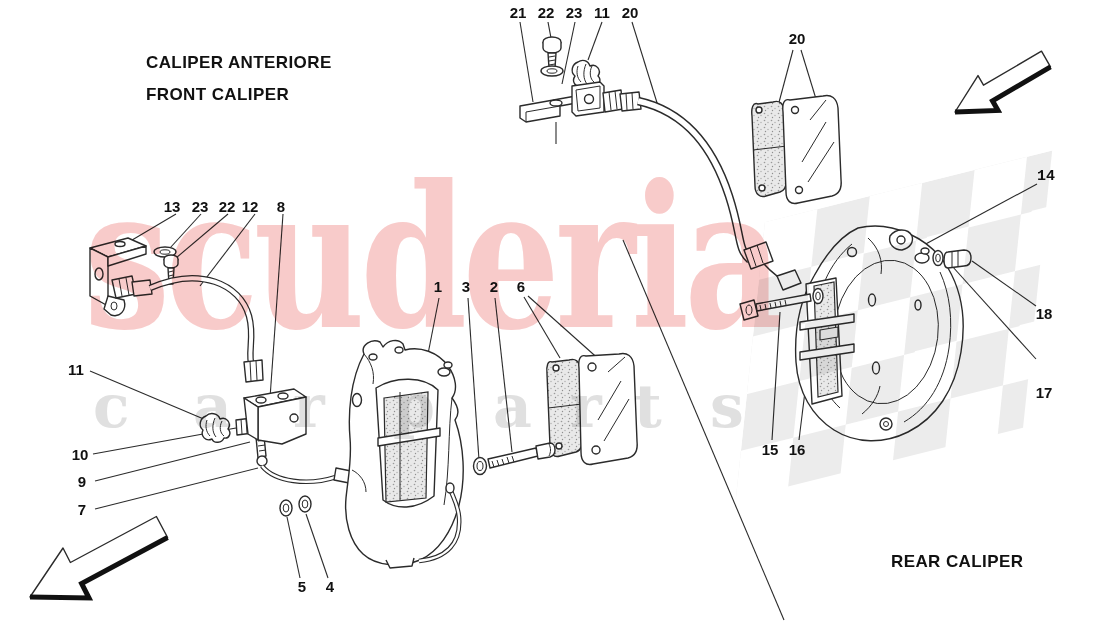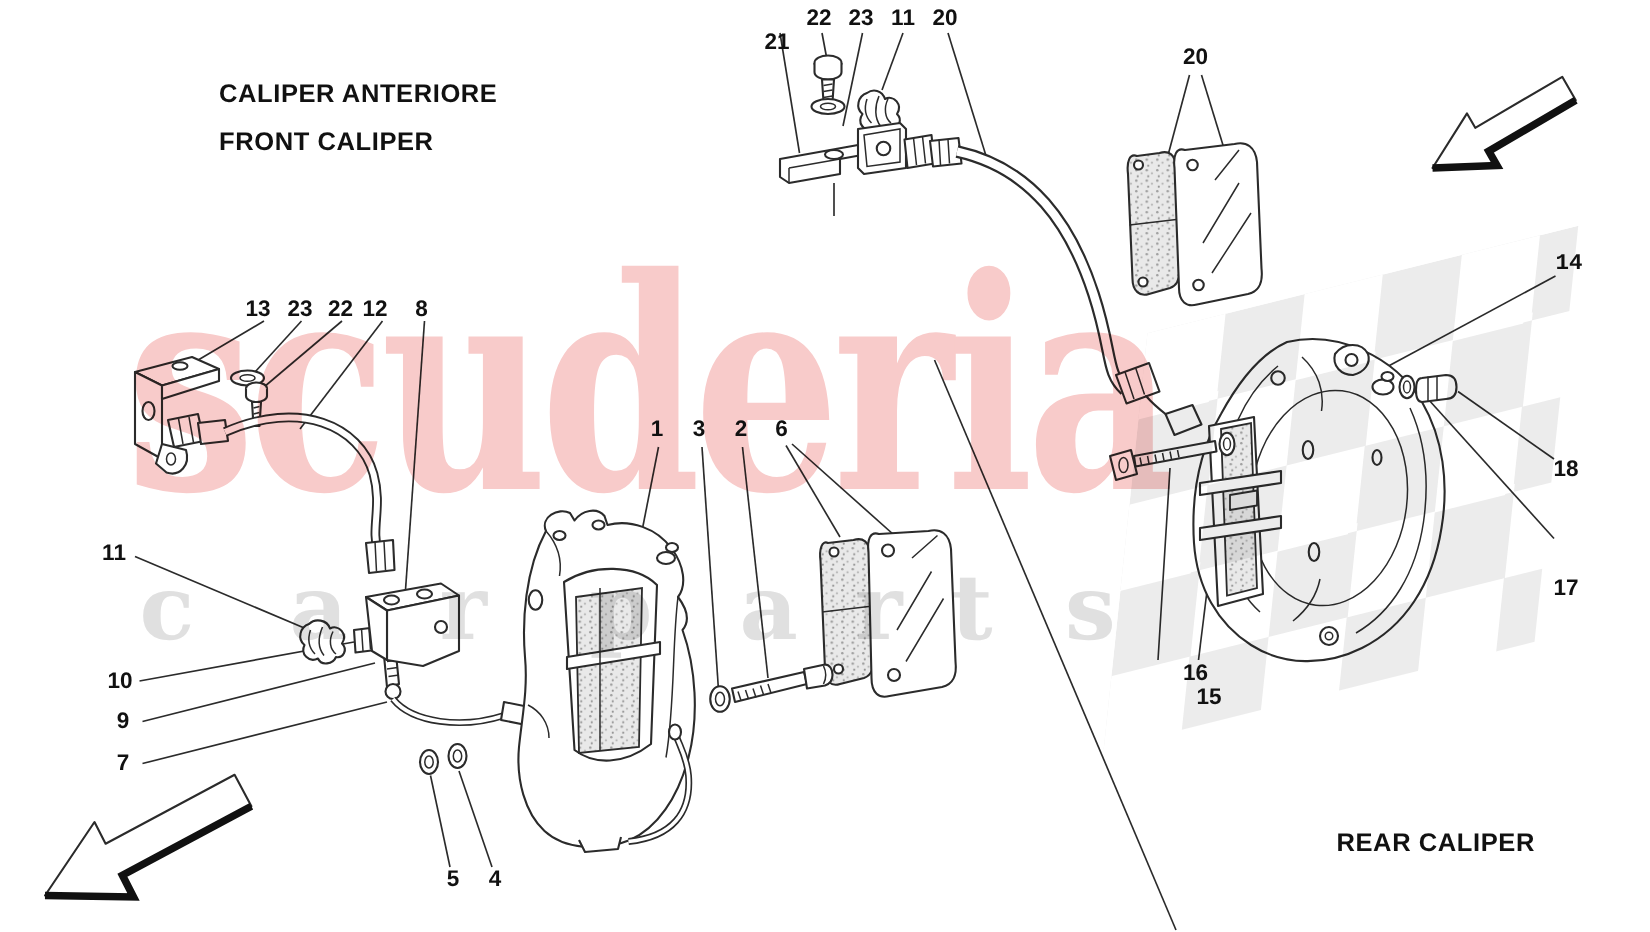--- a/index.html
+++ b/index.html
@@ -304,21 +304,21 @@
       <span class="wm-letter" style="left: 570px; color: rgb(224, 224, 224);">r</span>
       <span class="wm-letter" style="left: 634px; color: rgb(224, 224, 224);">t</span>
       <span class="wm-letter" style="left: 710px; color: rgb(224, 224, 224);">s</span>
     </div>
 
 <div class="title" style="left:110px;top:53px">CALIPER ANTERIORE</div>
 <div class="title" style="left:110px;top:85px">FRONT CALIPER</div>
 <div class="title" style="left:855px;top:552px">REAR CALIPER</div>
 
 <div id="callouts">
-      <div class="callout" style="left: 518px; top: 28px;">21</div>
+      <div class="callout" style="left: 518px; top: 12px;">21</div>
       <div class="callout" style="left: 546px; top: 12px;">22</div>
       <div class="callout" style="left: 574px; top: 12px;">23</div>
       <div class="callout" style="left: 602px; top: 12px;">11</div>
       <div class="callout" style="left: 630px; top: 12px;">20</div>
       <div class="callout" style="left: 797px; top: 38px;">20</div>
       <div class="callout" style="left: 1046px; top: 176px; font-family: Liberation Mono, monospace;">14</div>
       <div class="callout" style="left: 172px; top: 206px;">13</div>
       <div class="callout" style="left: 200px; top: 206px;">23</div>
       <div class="callout" style="left: 227px; top: 206px;">22</div>
       <div class="callout" style="left: 250px; top: 206px;">12</div>
@@ -326,19 +326,19 @@
       <div class="callout" style="left: 76px; top: 369px;">11</div>
       <div class="callout" style="left: 80px; top: 454px; text-align: right;">10</div>
       <div class="callout" style="left: 82px; top: 481px;">9</div>
       <div class="callout" style="left: 82px; top: 509px;">7</div>
       <div class="callout" style="left: 438px; top: 286px;">1</div>
       <div class="callout" style="left: 466px; top: 286px;">3</div>
       <div class="callout" style="left: 494px; top: 286px;">2</div>
       <div class="callout" style="left: 521px; top: 286px;">6</div>
       <div class="callout" style="left: 302px; top: 586px;">5</div>
       <div class="callout" style="left: 330px; top: 586px;">4</div>
-      <div class="callout" style="left: 770px; top: 465px; margin-left: 36px;">15</div>
+      <div class="callout" style="left: 770px; top: 449px;">15</div>
       <div class="callout" style="left: 797px; top: 449px;">16</div>
       <div class="callout" style="left: 1044px; top: 313px;">18</div>
       <div class="callout" style="left: 1044px; top: 376px; margin-top: 16px;">17</div>
     </div>
 
 </div>
 
 </body></html>

